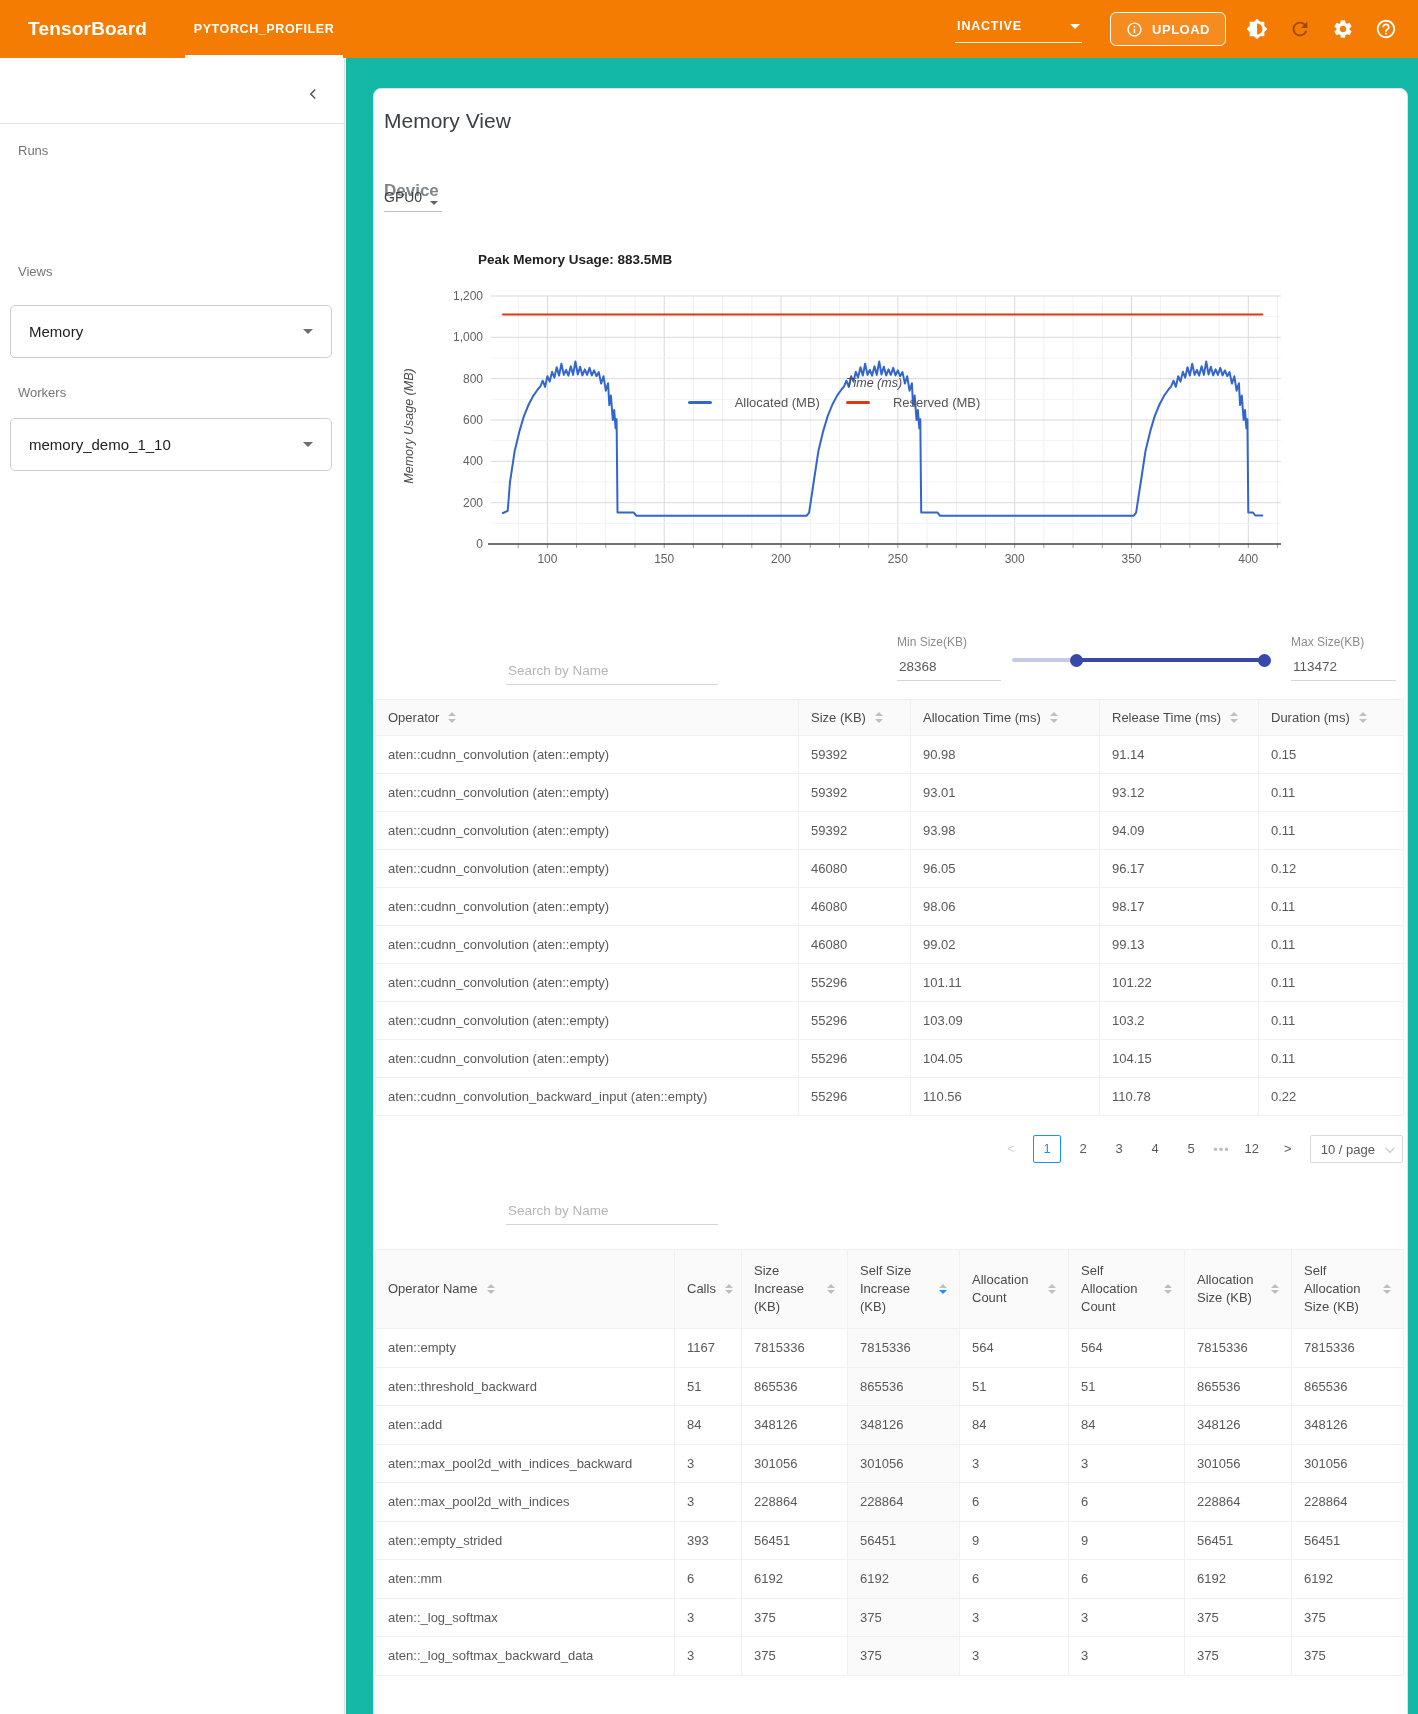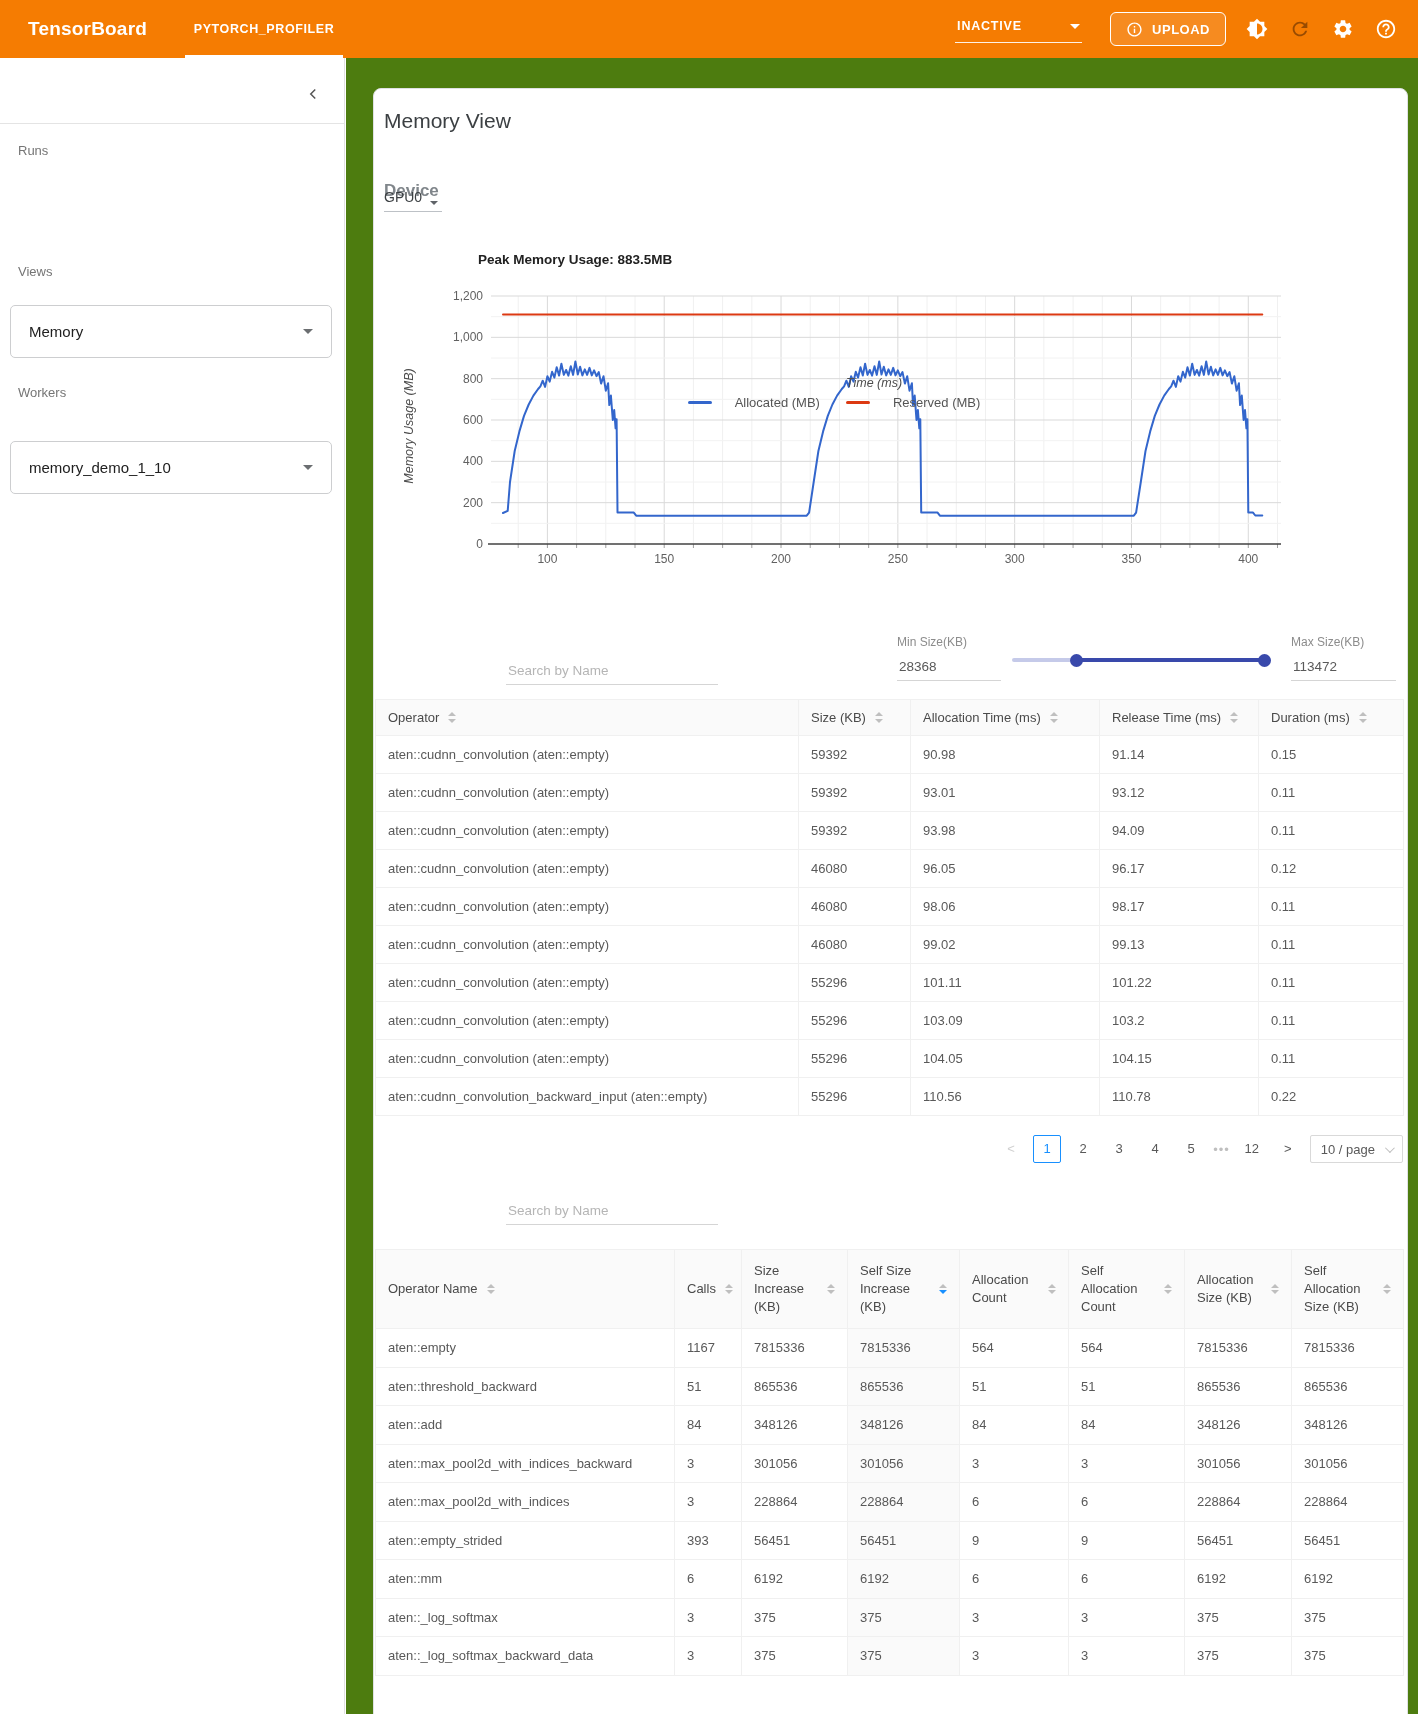--- a/index.html
+++ b/index.html
@@ -32,21 +32,21 @@
     background:none; border:none; cursor:pointer; color:#555; }
   .sidebar-divider { position:absolute; left:0; right:0; top:65px; height:1px; background:#e4e4e4; }
   .side-label { position:absolute; left:18px; font-size:13px; color:#757575; }
   .side-select { position:absolute; left:10px; width:322px; height:53px;
     border:1px solid #cdced0; border-radius:5px; background:#fff; display:flex;
     align-items:center; justify-content:space-between; padding:0 18px; cursor:pointer; }
   .side-select span { font-size:15px; color:#212121; }
   .caret-gray { width:0; height:0; border-left:5px solid transparent;
     border-right:5px solid transparent; border-top:5px solid #6b6e71; }
   
-  .main { position:absolute; left:346px; top:58px; right:0; bottom:0; background:#4d7c0f; }
+  .main { position:absolute; left:346px; top:58px; right:0; bottom:0; background:#14b8a6; }
   .card { position:absolute; left:27px; top:30px; width:1035px; height:1640px;
     background:#fff; border:1px solid #dfe1e3; border-radius:8px; }
   .page-title { position:absolute; left:10px; top:20px; font-size:21px; color:#3c4043; font-weight:400; }
   .device-label { position:absolute; left:10px; top:92px; font-size:17px; color:#80868b;font-weight:bold; }
   .device-select { position:absolute; left:10px; top:100px; display:flex; align-items:flex-end;
     gap:8px; padding:0 4px 6px 0; border-bottom:1px solid #bdc1c6; min-width:56px; cursor:pointer; }
   .device-select span { font-size:14px; color:#3c4043; }
   .caret-sm { width:0; height:0; border-left:4.5px solid transparent;
     border-right:4.5px solid transparent; border-top:4.5px solid #5f6368; }
   
@@ -164,21 +164,21 @@
 
   <div class="side-label" style="top:85px">Runs</div>
 
   <div class="side-label" style="top:206px">Views</div>
   <div class="side-select" style="top:247px">
     <span>Memory</span>
     <span class="caret-gray"></span>
   </div>
 
   <div class="side-label" style="top:327px">Workers</div>
-  <div class="side-select" style="top:383px">
+  <div class="side-select" style="top:360px">
     <span>memory_demo_1_10</span>
     <span class="caret-gray"></span>
   </div>
 </aside>
 
 <main class="main">
   <section class="card">
     <h1 class="page-title">Memory View</h1>
 
     <div class="device-label">Device</div>

